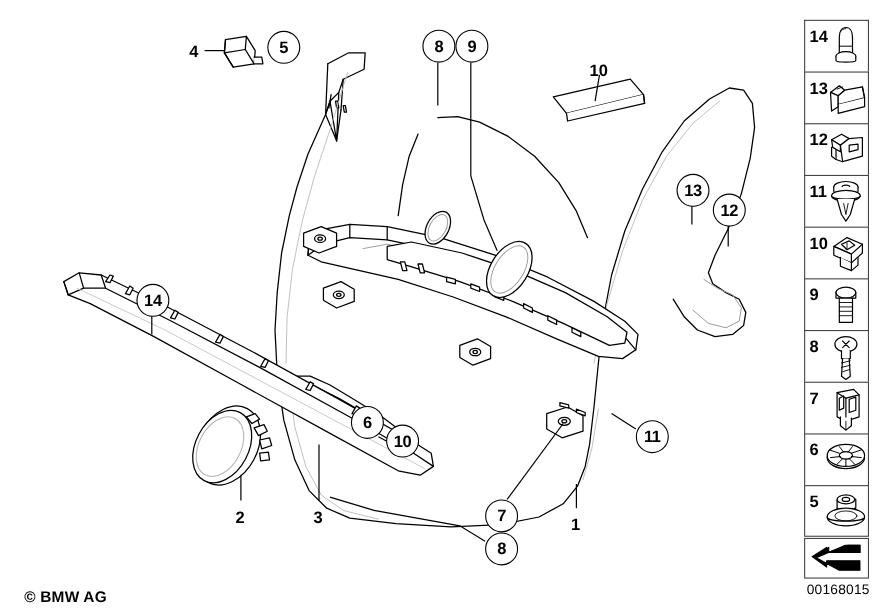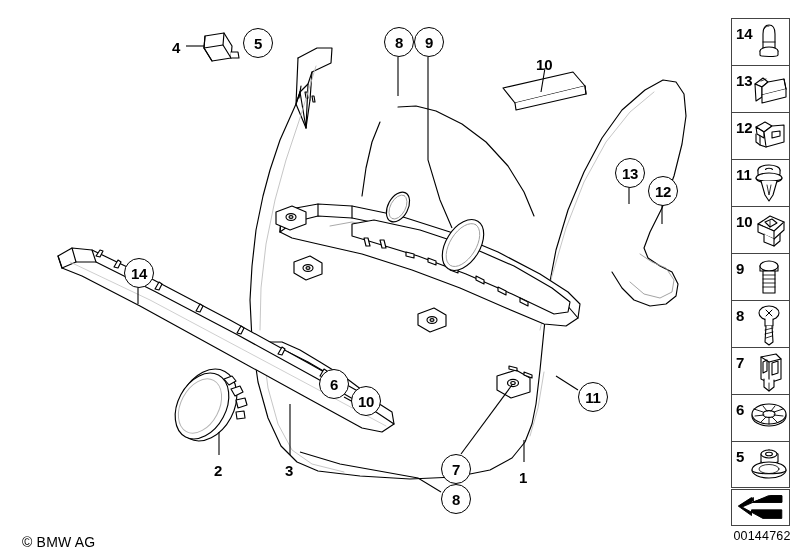--- a/index.html
+++ b/index.html
@@ -42,21 +42,21 @@
     position:absolute;left:731px;top:489px;width:59px;height:37px;
     border:1.1px solid #444;box-sizing:border-box;background:#fff;z-index:20;
   }
   #imgnum{
     position:absolute;left:731px;top:529px;width:62px;text-align:center;
     font-size:12.5px;font-family:"Liberation Sans",sans-serif;letter-spacing:0.2px;z-index:20;
   }
 
   
   #copyright{
-    position:absolute;left:22px;top:534px;font-size:14px;font-weight:normal;
+    position:absolute;left:22px;top:534px;font-size:14px;font-weight:bold;
     font-family:"Liberation Sans",sans-serif;letter-spacing:0.2px;z-index:20;
     white-space:nowrap;
   }
 </style>
 </head>
 <body>
 
 <div id="page">
 
   <svg id="art" viewBox="0 0 799 559">
@@ -413,15 +413,15 @@
       </div>
     </div>
 
   <div id="arrowbox">
     <svg viewBox="0 0 59 37" width="57" height="35">
       <path d="M38 6 L52 6 L52 13 L20 13 L20 8 L6 17 L20 27 L20 21 L52 21 L52 30 L32 30 L10 18 Z" fill="#000" stroke="#000" stroke-width="1" stroke-linejoin="round"></path>
       <path d="M7 17 L22 8 L22 13 L52 13 L52 6 L40 6" fill="#000" stroke="#000" stroke-width="1"></path>
     </svg>
   </div>
 
-  <div id="imgnum">00144762</div>
+  <div id="imgnum">00168015</div>
   <div id="copyright">© BMW AG</div>
 </div>
 
 </body></html>

